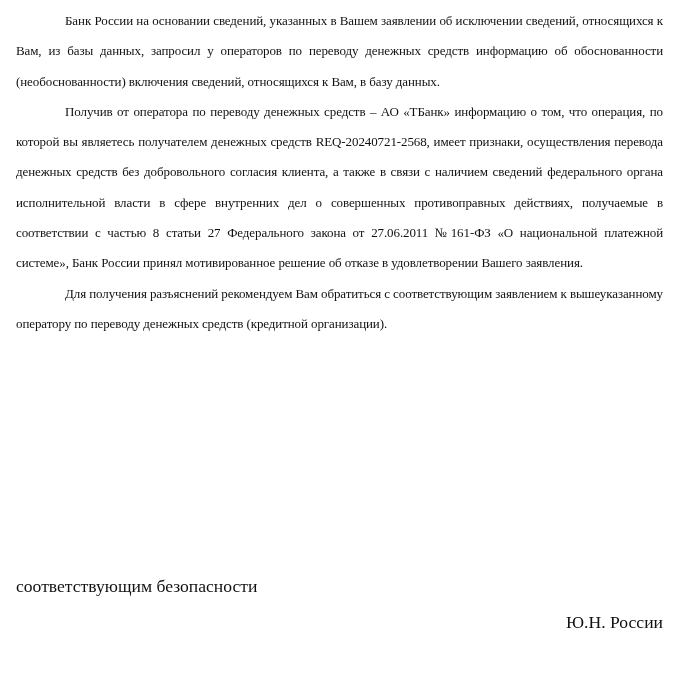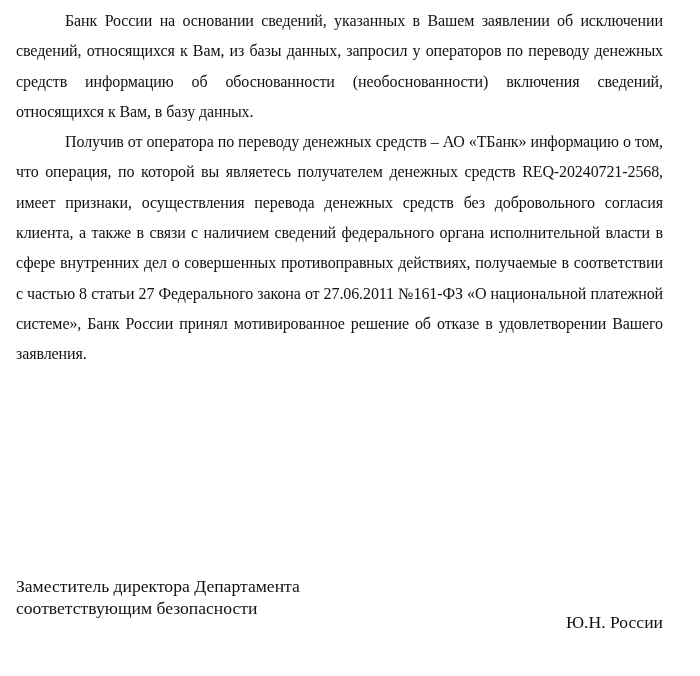--- a/index.html
+++ b/index.html
@@ -15,21 +15,21 @@
       font-family: "Liberation Serif", "DejaVu Serif", serif;
       color: #111111;
     }
     .page {
       position: absolute;
       left: 16px;
       top: 6px;
       width: 647px;
     }
     .para {
-      font-size: 16px;
+      font-size: 13px;
       line-height: 30.3px;
       text-align: justify;
       text-indent: 49px;
       margin: 0;
       letter-spacing: -0.1px;
       word-spacing: 0px;
     }
     .signature {
       position: absolute;
       left: 16px;
@@ -46,19 +46,19 @@
       right: 0;
       top: 36px;
     }
   </style>
 </head>
 <body>
 
 <div class="page">
   <p class="para">Банк России на основании сведений, указанных в Вашем заявлении об исключении сведений, относящихся к Вам, из базы данных, запросил у операторов по переводу денежных средств информацию об обоснованности (необоснованности) включения сведений, относящихся к Вам, в базу данных.</p>
   <p class="para">Получив от оператора по переводу денежных средств – АО «ТБанк» информацию о том, что операция, по которой вы являетесь получателем денежных средств REQ-20240721-2568, имеет признаки, осуществления перевода денежных средств без добровольного согласия клиента, а также в связи с наличием сведений федерального органа исполнительной власти в сфере внутренних дел о совершенных противоправных действиях, получаемые в соответствии с частью 8 статьи 27 Федерального закона от 27.06.2011 №161-ФЗ «О национальной платежной системе», Банк России принял мотивированное решение об отказе в удовлетворении Вашего заявления.</p>
+  <p class="para">Для получения разъяснений рекомендуем Вам обратиться с соответствующим заявлением к вышеуказанному оператору по переводу денежных средств (кредитной организации).</p>
 </div>
 
 <div class="signature">
-  <span class="title-line">Заместитель директора Департамента</span>
   <span class="title-line">соответствующим безопасности</span>
   <span class="name">Ю.Н. России</span>
 </div>
 
 </body></html>

